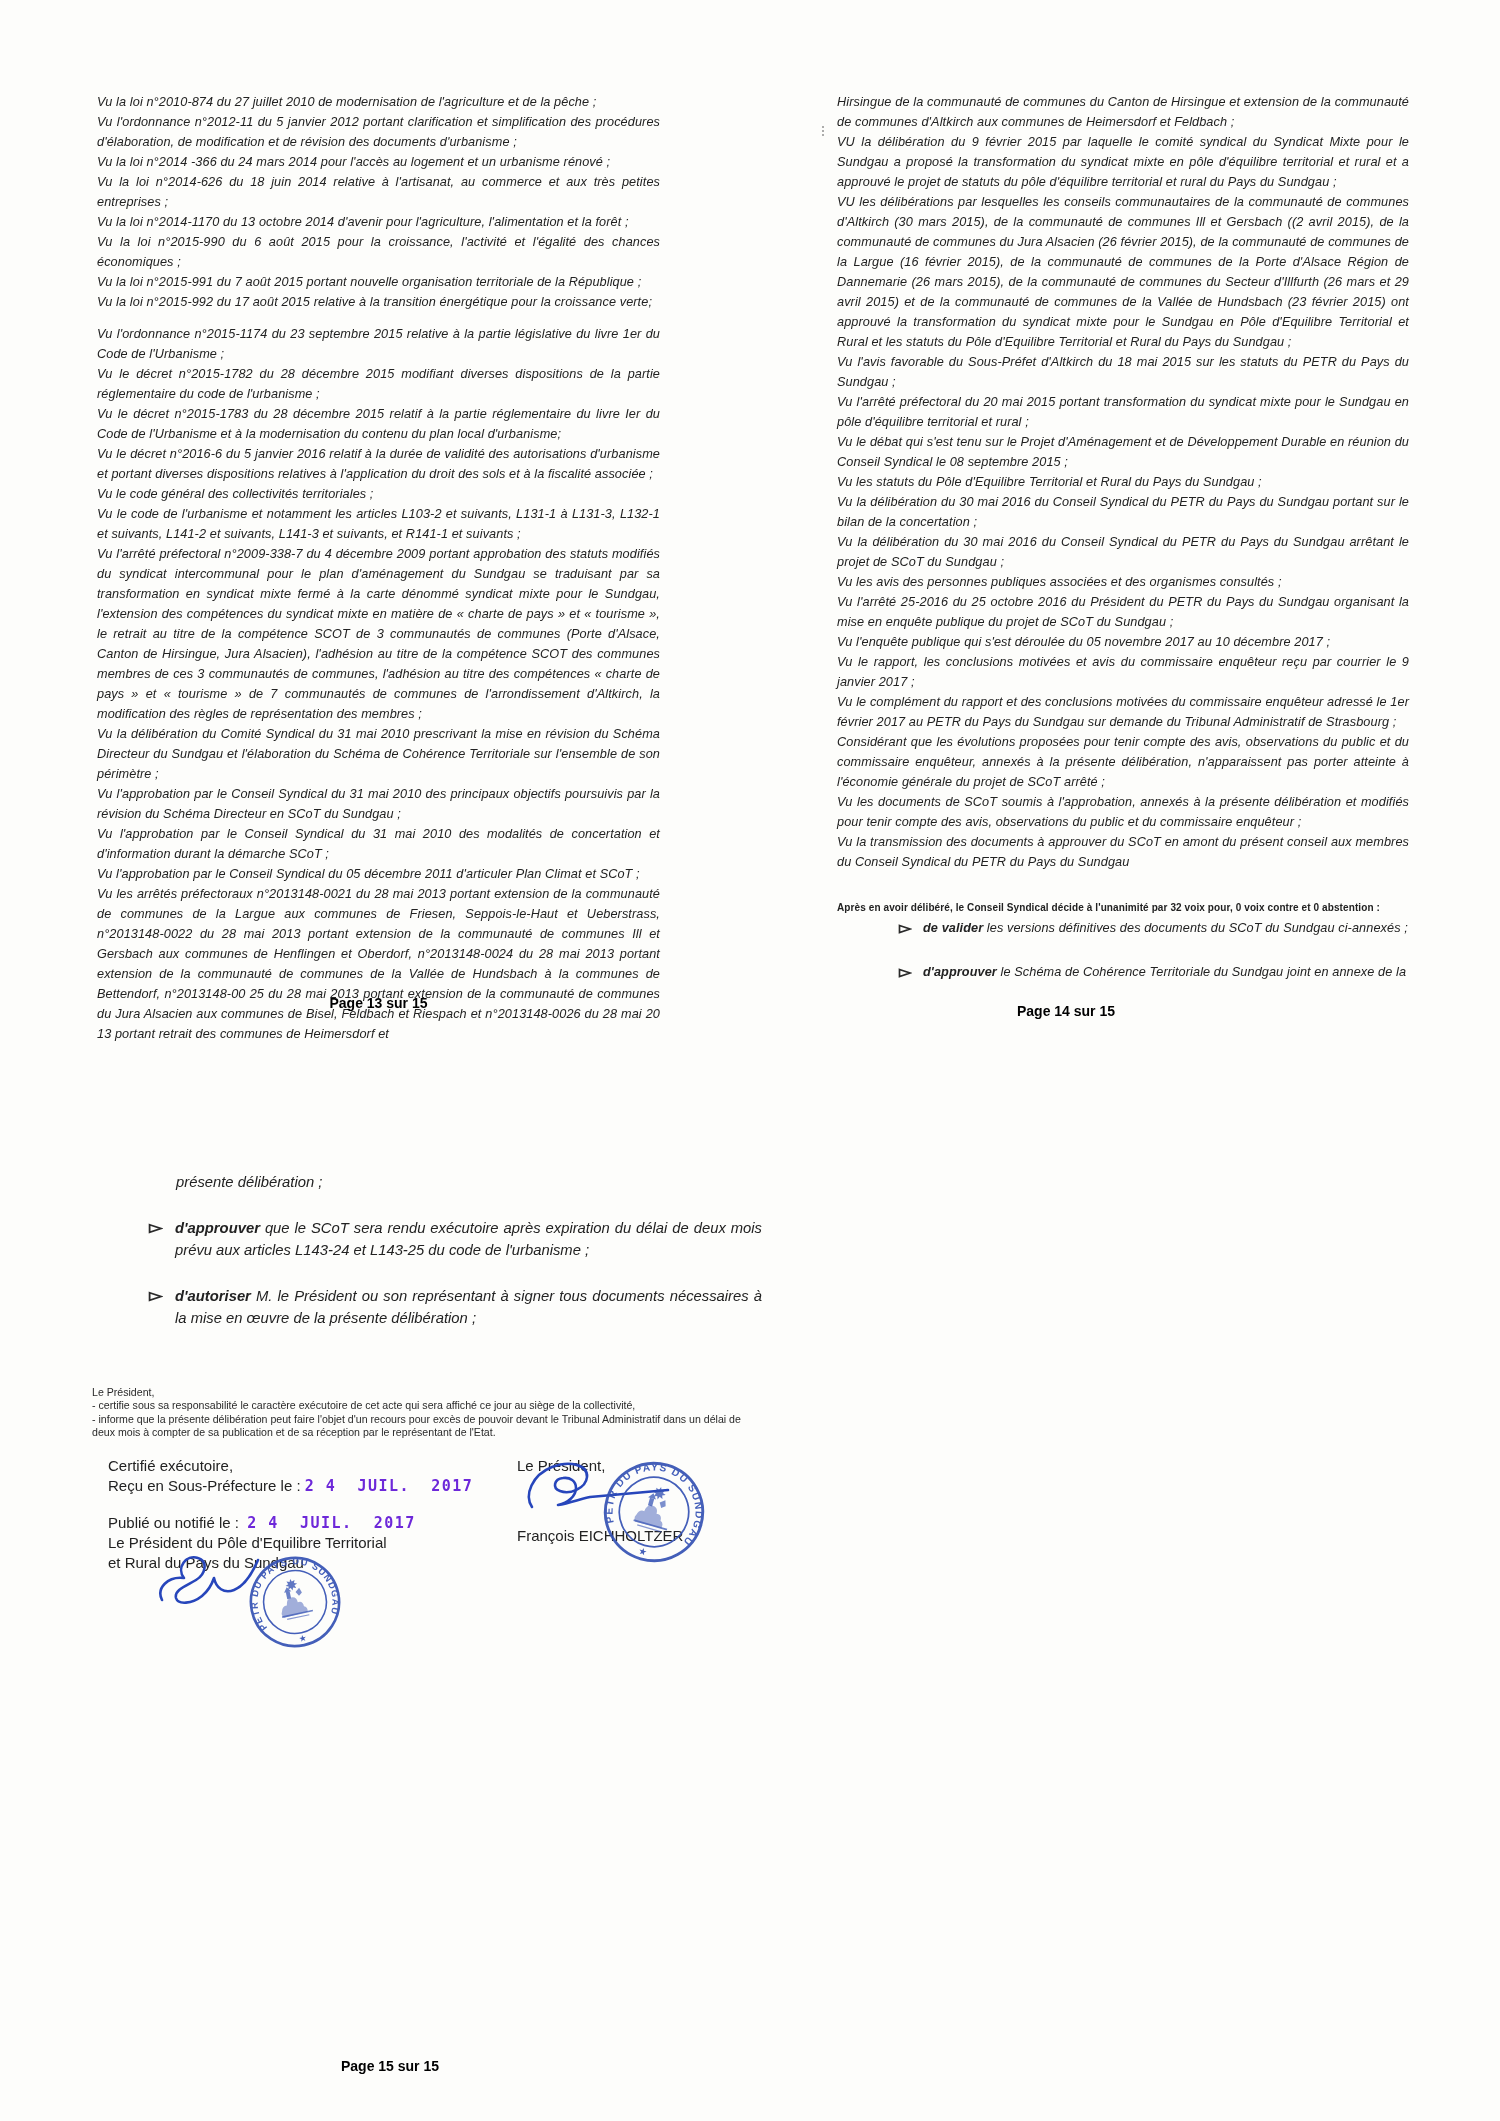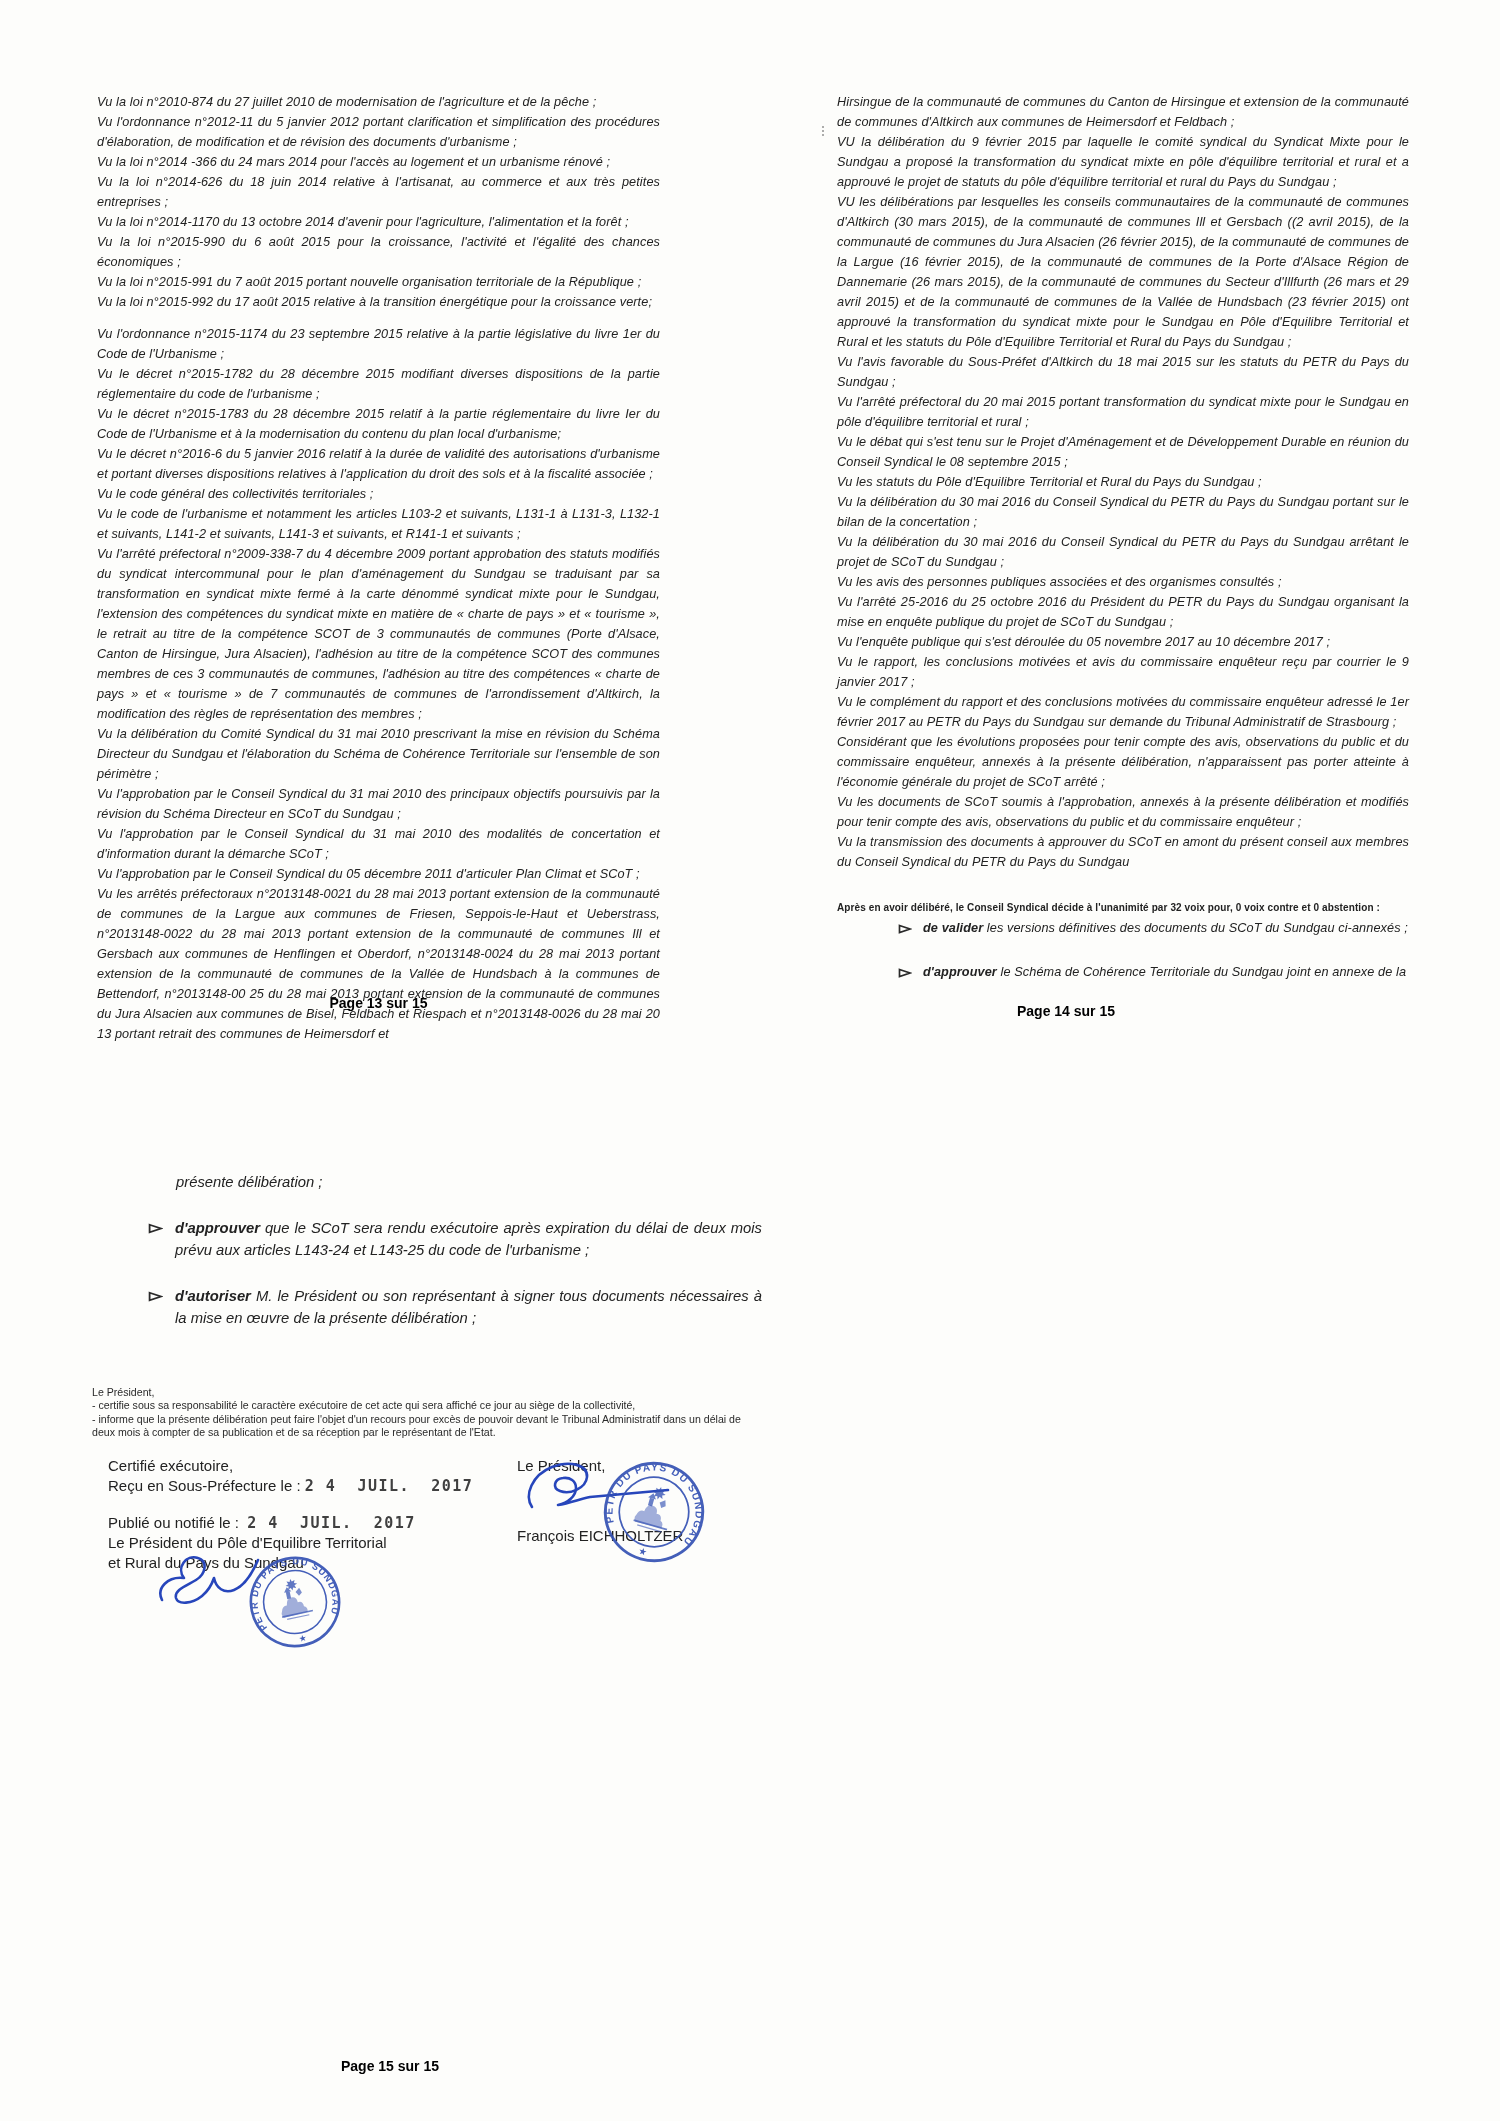--- a/index.html
+++ b/index.html
@@ -29,21 +29,21 @@
           font-style:italic;font-size:14.8px;line-height:22px;text-align:justify;}
   #page15 .cont{margin:7px 0 24px 86px;}
   #page15 .bullet{margin-left:58px;gap:12px;}
   .notice{position:absolute;left:92px;top:1386px;width:668px;font-style:normal;
           font-size:10.6px;line-height:13.4px;text-align:left;color:#2a2a2a;}
   .notice p{margin:0;}
   .cert{position:absolute;left:108px;top:1456px;font-style:normal;font-size:15px;line-height:20px;}
   .cert .row{white-space:pre;}
   .cert .gap{height:17px;}
   .stampdate{font-family:"DejaVu Sans Mono",monospace;font-weight:bold;
-             letter-spacing:1.5px;white-space:pre;font-size:15px;color:#404040;}
+             letter-spacing:1.5px;white-space:pre;font-size:15px;color:#6d28d9;}
   .sigblock{position:absolute;left:517px;top:1456px;font-style:normal;
             font-size:15px;line-height:20px;}
   .sigblock .name{margin-top:50px;}
   .stamp{position:absolute;opacity:.92;}
   #stamp-right{left:601px;top:1459px;width:106px;height:106px;transform:rotate(16deg);}
   #stamp-left{left:247px;top:1554px;width:96px;height:96px;transform:rotate(-12deg);}
   .sig{position:absolute;}
   .sig path{fill:none;stroke:#2746bb;stroke-width:2.6;stroke-linecap:round;stroke-linejoin:round;}
   #sig-right{left:518px;top:1455px;width:156px;height:78px;}
   #sig-left{left:150px;top:1544px;width:122px;height:82px;}

